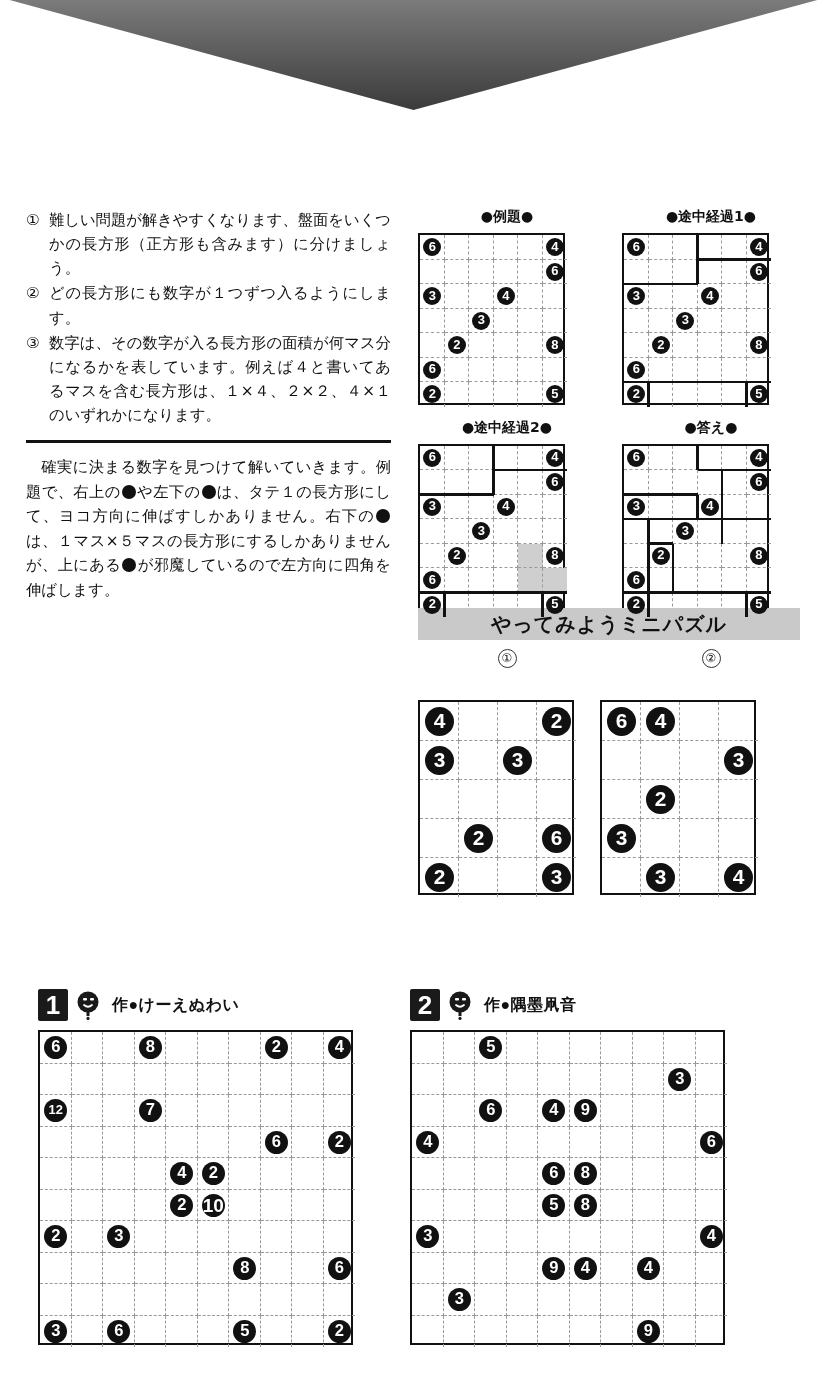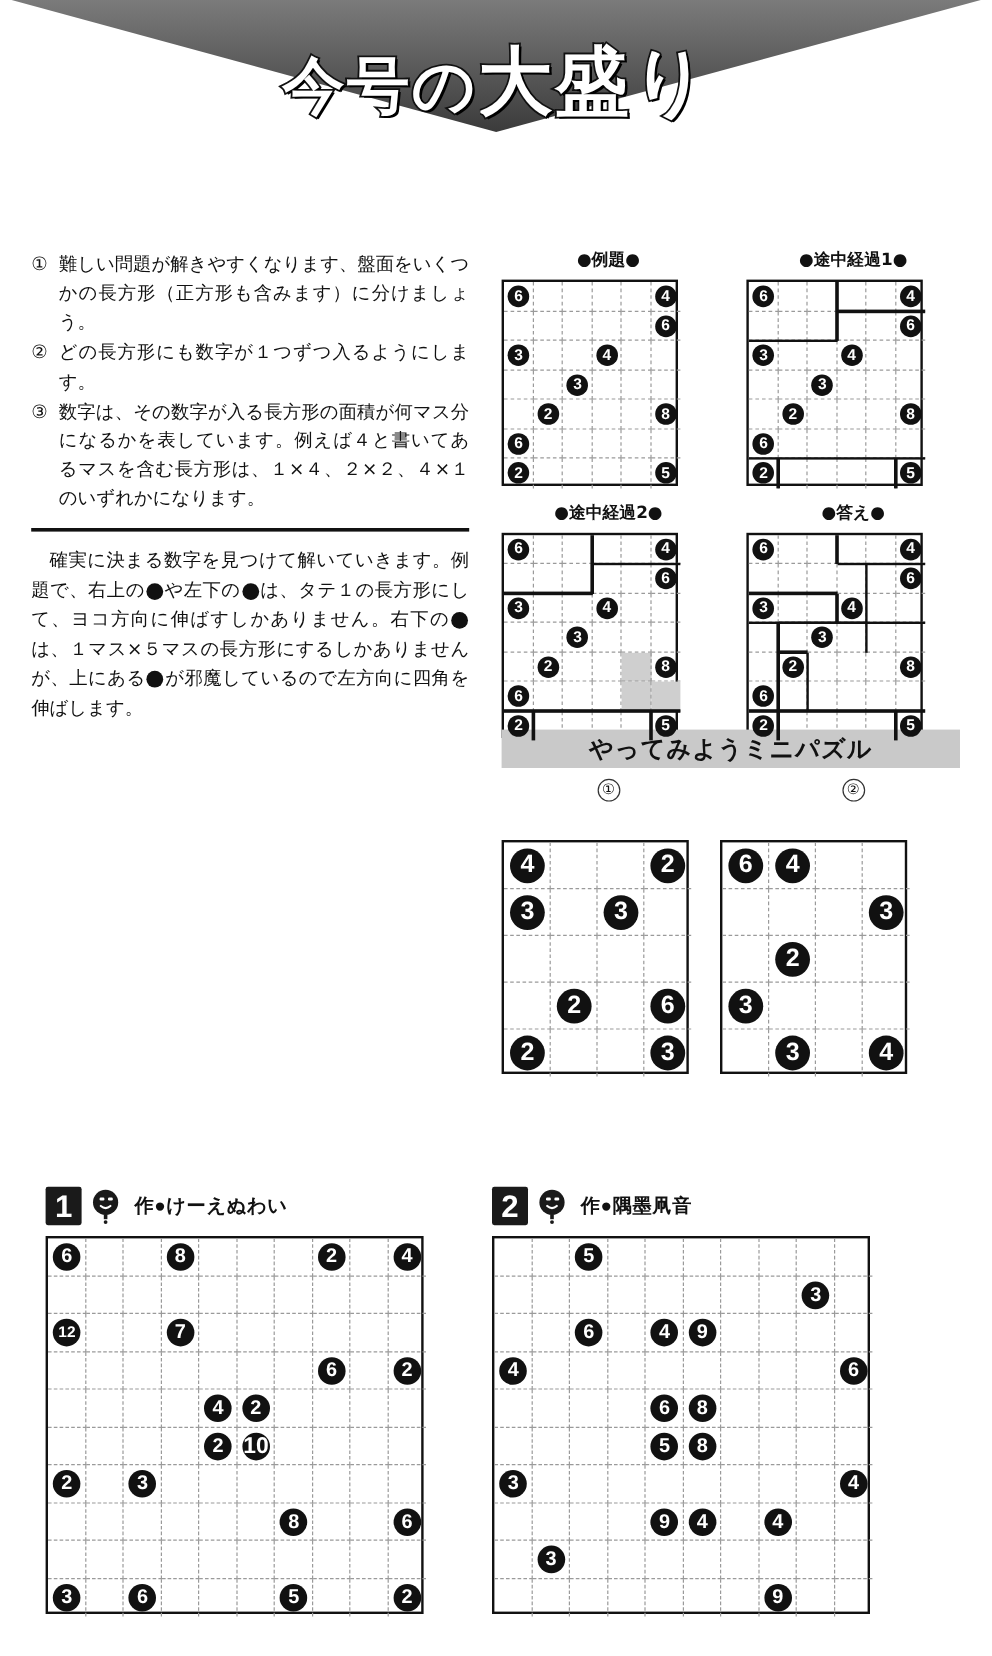--- a/index.html
+++ b/index.html
@@ -124,23 +124,20 @@
   .pz-face { width: 27px; height: 30px; margin-left: 7px; position: relative; }
   .pz-author { margin-left: 10px; font-size: 16px; font-weight: bold; letter-spacing: 0.5px; font-family: Liberation Mono, monospace; }
 </style>
 </head>
 <body>
 
 <div id="page">
 
   <div class="banner-wrap">
     <div class="banner-bg"></div>
-    <div class="banner-title">
-      <span>今号の</span><span class="big">大盛り</span>
-    </div>
   </div>
 
   <div class="title-row">
   </div>
 
   <div class="left-col">
     <ul class="rule-list">
       <li class="rule-item">
         <span class="rule-num">①</span>
         <span class="rule-text">難しい問題が解きやすくなります、盤面をいくつかの長方形（正方形も含みます）に分けましょう。</span>

